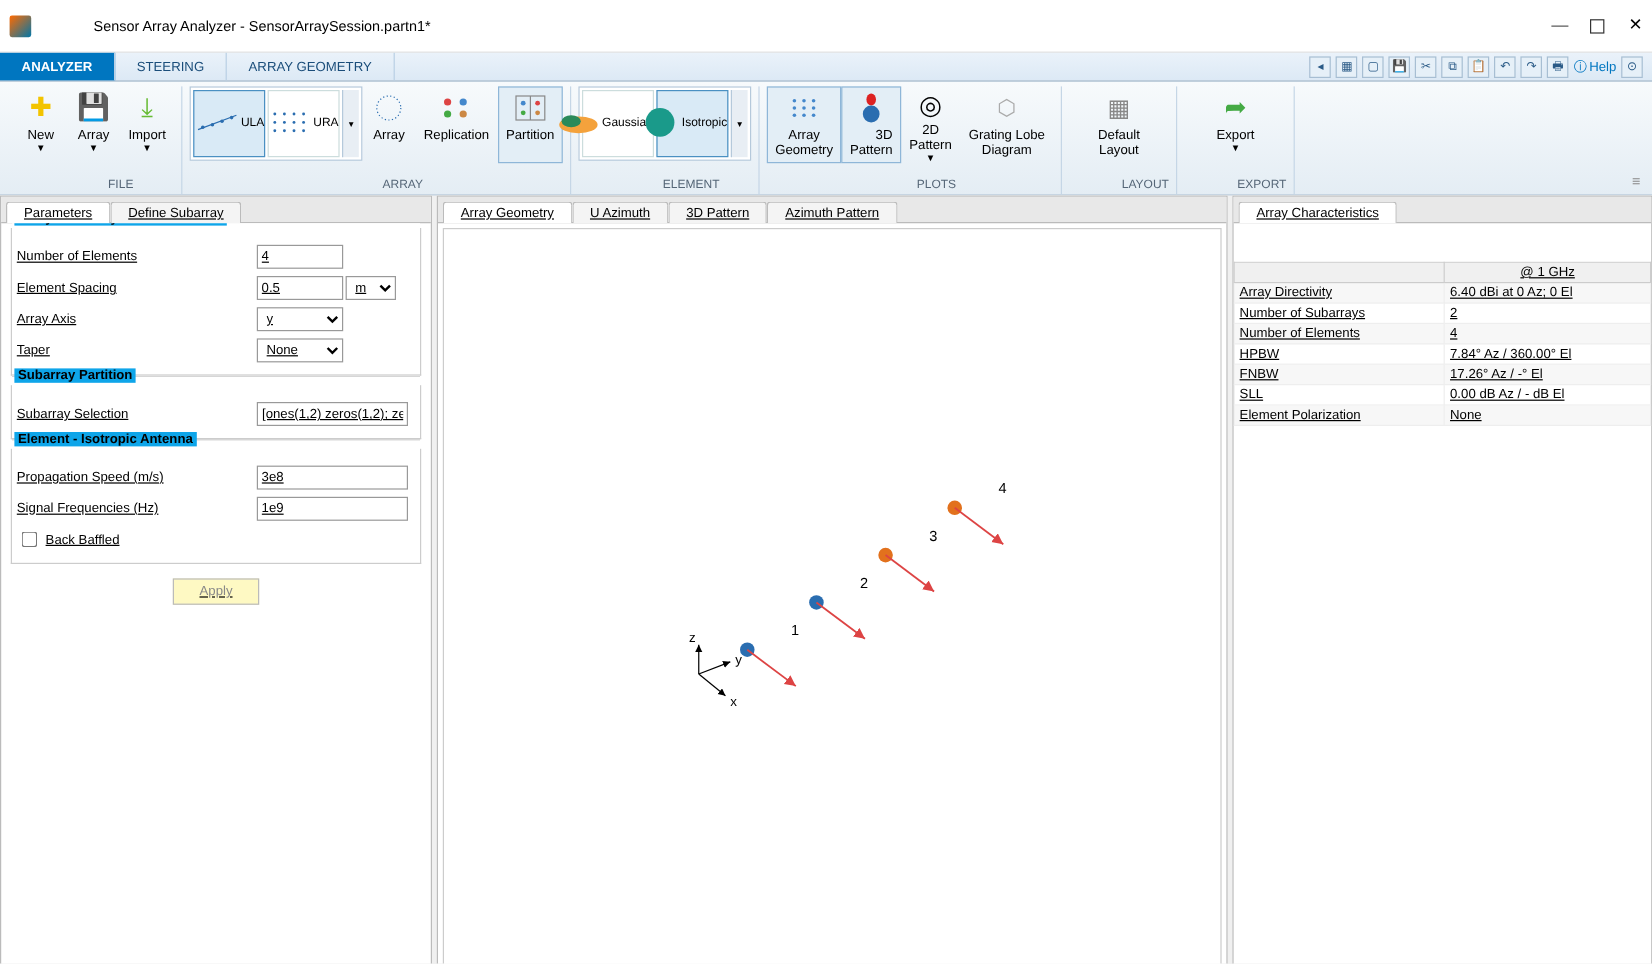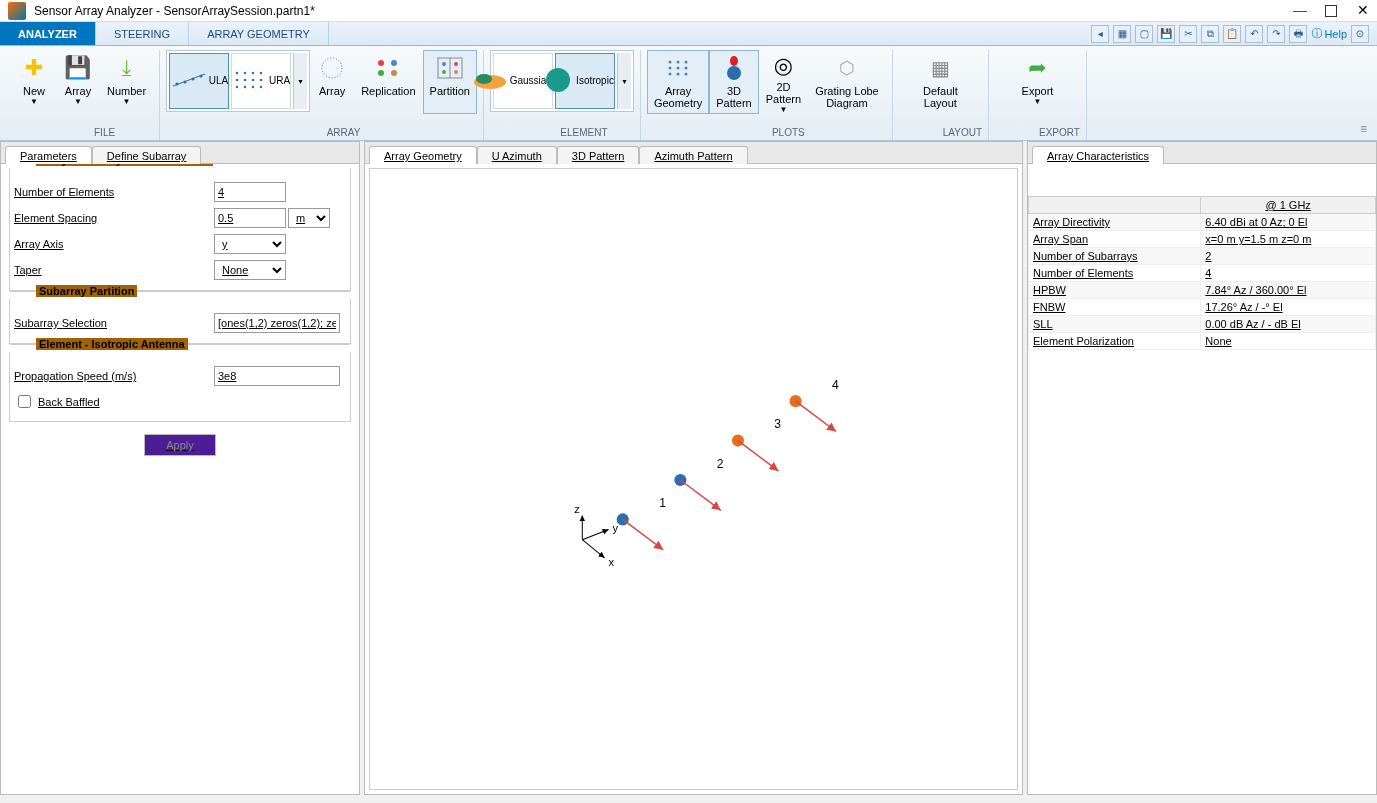--- a/index.html
+++ b/index.html
@@ -1,17 +1,17 @@
 <!DOCTYPE html>
 <html><head>
 <meta charset="utf-8">
 <style>
 * { box-sizing: border-box; font-family: "Segoe UI", Tahoma, sans-serif; }
 body { margin: 0; background: #f0f0f0; font-size: 12px; color: #000; overflow: hidden; width: 1377px; height: 803px; }
-.titlebar { height: 22px; background: #fff; display: flex; align-items: center; padding: 0 8px; border-bottom: 1px solid #ddd; }
+.titlebar { height: 44px; background: #fff; display: flex; align-items: center; padding: 0 8px; border-bottom: 1px solid #ddd; gap: 44px; }
 .titlebar .logo { width: 18px; height: 18px; background: linear-gradient(135deg,#ff6a00,#0076a8); border-radius: 2px; margin-right: 8px; }
 .titlebar .title { flex: 1; font-size: 12px; }
 .titlebar .wndbtns { display: flex; gap: 20px; align-items: center; }
 .titlebar .wndbtns span { width: 12px; height: 12px; display: inline-block; position: relative; cursor: pointer; font-family: "Segoe UI Symbol"; font-size: 14px; line-height: 12px; }
 .ribbon-tabs { height: 24px; background: linear-gradient(#eaf2fa,#dce9f5); display: flex; align-items: stretch; border-bottom: 1px solid #9fb7cc; position: relative; }
 .ribbon-tab { padding: 0 18px; display: flex; align-items: center; font-size: 11px; color: #1a4d7a; border-right: 1px solid #b9cfe4; cursor: pointer; }
 .ribbon-tab.active { background: #0076c0; color: #fff; font-weight: 600; }
 .ribbon-tabs .qat { margin-left: auto; display: flex; align-items: center; gap: 4px; padding-right: 8px; }
 .qat .qi { width: 18px; height: 18px; display: inline-block; border: 1px solid #a7bed3; background: #e6f0f8; cursor: pointer; font-size: 10px; text-align: center; line-height: 16px; color: #2a5a86; }
 .ribbon-body { height: 95px; background: linear-gradient(#f7fafc,#e4edf4); border-bottom: 1px solid #b0c4d8; display: flex; padding: 4px 6px 0 6px; }
@@ -32,29 +32,29 @@
 .panel { background: #fff; border: 1px solid #bbb; display: flex; flex-direction: column; text-decoration: underline; }
 .panel.left { width: 360px; }
 .panel.center { flex: 1; margin: 0 4px; }
 .panel.right { width: 350px; gap: 32px; }
 .tabstrip { height: 22px; display: flex; align-items: flex-end; background: #e8e8e8; border-bottom: 1px solid #bbb; padding-left: 4px; }
 .tab { padding: 3px 14px 2px 14px; font-size: 11px; border: 1px solid #bbb; border-bottom: none; background: #f4f4f4; margin-right: 0px; cursor: pointer; border-top-left-radius: 3px; border-top-right-radius: 3px; position: relative; top: 1px; }
 .tab.active { background: #fff; }
 .panel-content { flex: 1; overflow: auto; padding: 4px 8px; }
 .fieldset { border: 1px solid #ccc; border-top: none; padding: 8px 4px 4px 4px; margin-bottom: 8px; position: relative; }
 .fieldset .legend { position: absolute; top: -8px; left: 0; font-size: 11px; font-weight: 600; background: #fff; padding: 0 2px; width: 100%; border-top: 1px solid #ccc; }
-.fieldset .legend span { background:#a16207; position: relative; top:-7px; padding:0 3px;margin-left:24px;}
+.fieldset .legend span { background:#0ea5e9; position: relative; top:-7px; padding:0 3px;}
 .formrow { display: flex; align-items: center; margin: 6px 0; font-size: 11px; }
 .formrow label { width: 200px; }
 .formrow input[type="text"], .formrow select { height: 20px; font-size: 11px; border: 1px solid #999; padding: 1px 3px; background: #fff; }
 .formrow input[type="text"] { width: 72px; }
 .formrow .wide { width: 126px !important; }
 .formrow select.narrow { width: 42px; margin-left: 2px; }
 .formrow select.w72 { width: 72px; }
-.applybtn { display: block; margin: 12px auto; width: 72px; height: 22px; background: #4c1d95; border: 1px solid #bbb; color: #888; font-size: 11px; }
+.applybtn { display: block; margin: 12px auto; width: 72px; height: 22px; background: #fef9c3; border: 1px solid #bbb; color: #888; font-size: 11px; }
 .plotarea { flex: 1; border: 1px solid #ccc; margin: 4px; position: relative; background: #fff; }
 .char-table { width: 100%; border-collapse: collapse; font-size: 11px; }
 .char-table th { background: #f0f0f0; border: 1px solid #ccc; padding: 2px; font-weight: normal; text-align: center; }
 .char-table td { border: 1px solid #eee; padding: 2px 4px; }
 .char-table tr:nth-child(odd) td { background: #f7f7f7; }
 .help-link { color: #0076c0; cursor: pointer; font-size: 11px; display: flex; align-items: center; gap: 2px; }
 </style>
 </head>
 <body>
 
@@ -100,21 +100,21 @@
           <span class="cap">New</span>
           <span style="font-size:8px;">▼</span>
         </div>
       <div class="rbtn">
           <span class="ic" style="color:#3a7;">💾</span>
           <span class="cap">Array</span>
           <span style="font-size:8px;">▼</span>
         </div>
       <div class="rbtn">
           <span class="ic" style="color:#6b3;">⤓</span>
-          <span class="cap">Number</span>
+          <span class="cap">Import</span>
           <span style="font-size:8px;">▼</span>
         </div>
     </div>
     <div class="label">FILE</div>
   </div>
 
   <div class="rgroup">
     <div class="items">
       <div class="gallery">
         <div class="gitem sel">
@@ -235,21 +235,21 @@
           <span class="cap" style="white-space:pre;">Array
 Geometry</span>
         </div>
       <div class="rbtn sel">
           <span class="ic">
             <svg width="22" height="26">
               <ellipse cx="11" cy="6" rx="4" ry="5" fill="#d22"></ellipse>
               <ellipse cx="11" cy="18" rx="7" ry="7" fill="#2a6db0"></ellipse>
             </svg>
           </span>
-          <span class="cap" style="white-space:pre;">3D
+          <span class="cap" style="white-space:pre;text-align:right;">3D
 Pattern</span>
         </div>
       <div class="rbtn">
           <span class="ic">◎</span>
           <span class="cap" style="white-space:pre;">2D
 Pattern</span>
           <span style="font-size:8px;">▼</span>
         </div>
       <div class="rbtn">
           <span class="ic" style="font-size:18px;color:#aaa;">⬡</span>
@@ -317,20 +317,24 @@
         <div class="formrow">
           <label>Subarray Selection</label>
           <input type="text" class="wide" value="[ones(1,2) zeros(1,2); zeros(1,2) ones(1,2)]" style="">
         </div>
       </div>
       <div class="fieldset">
         <div class="legend"><span>Element - Isotropic Antenna</span></div>
         <div class="formrow">
           <label>Propagation Speed (m/s)</label>
           <input type="text" class="wide" value="3e8" style="">
+        </div>
+        <div class="formrow">
+          <label>Signal Frequencies (Hz)</label>
+          <input type="text" class="wide" value="1e9" style="">
         </div>
         <div class="formrow">
           <input type="checkbox" style="">
           <label style="width:auto;margin-left:4px;">Back Baffled</label>
         </div>
       </div>
       <button class="applybtn" disabled="">Apply</button>
     </div>
   </div>
 
@@ -396,24 +400,20 @@
               <th></th>
               <th>@ 1 GHz</th>
             </tr>
           </thead>
         <tbody id="char-rows">
             <tr>
               <td>Array Directivity</td>
               <td>6.40 dBi at 0 Az; 0 El</td>
             </tr>
             <tr>
-              <td>Array Span</td>
-              <td>x=0 m y=1.5 m z=0 m</td>
-            </tr>
-            <tr>
               <td>Number of Subarrays</td>
               <td>2</td>
             </tr>
             <tr>
               <td>Number of Elements</td>
               <td>4</td>
             </tr>
             <tr>
               <td>HPBW</td>
               <td>7.84° Az / 360.00° El</td>

